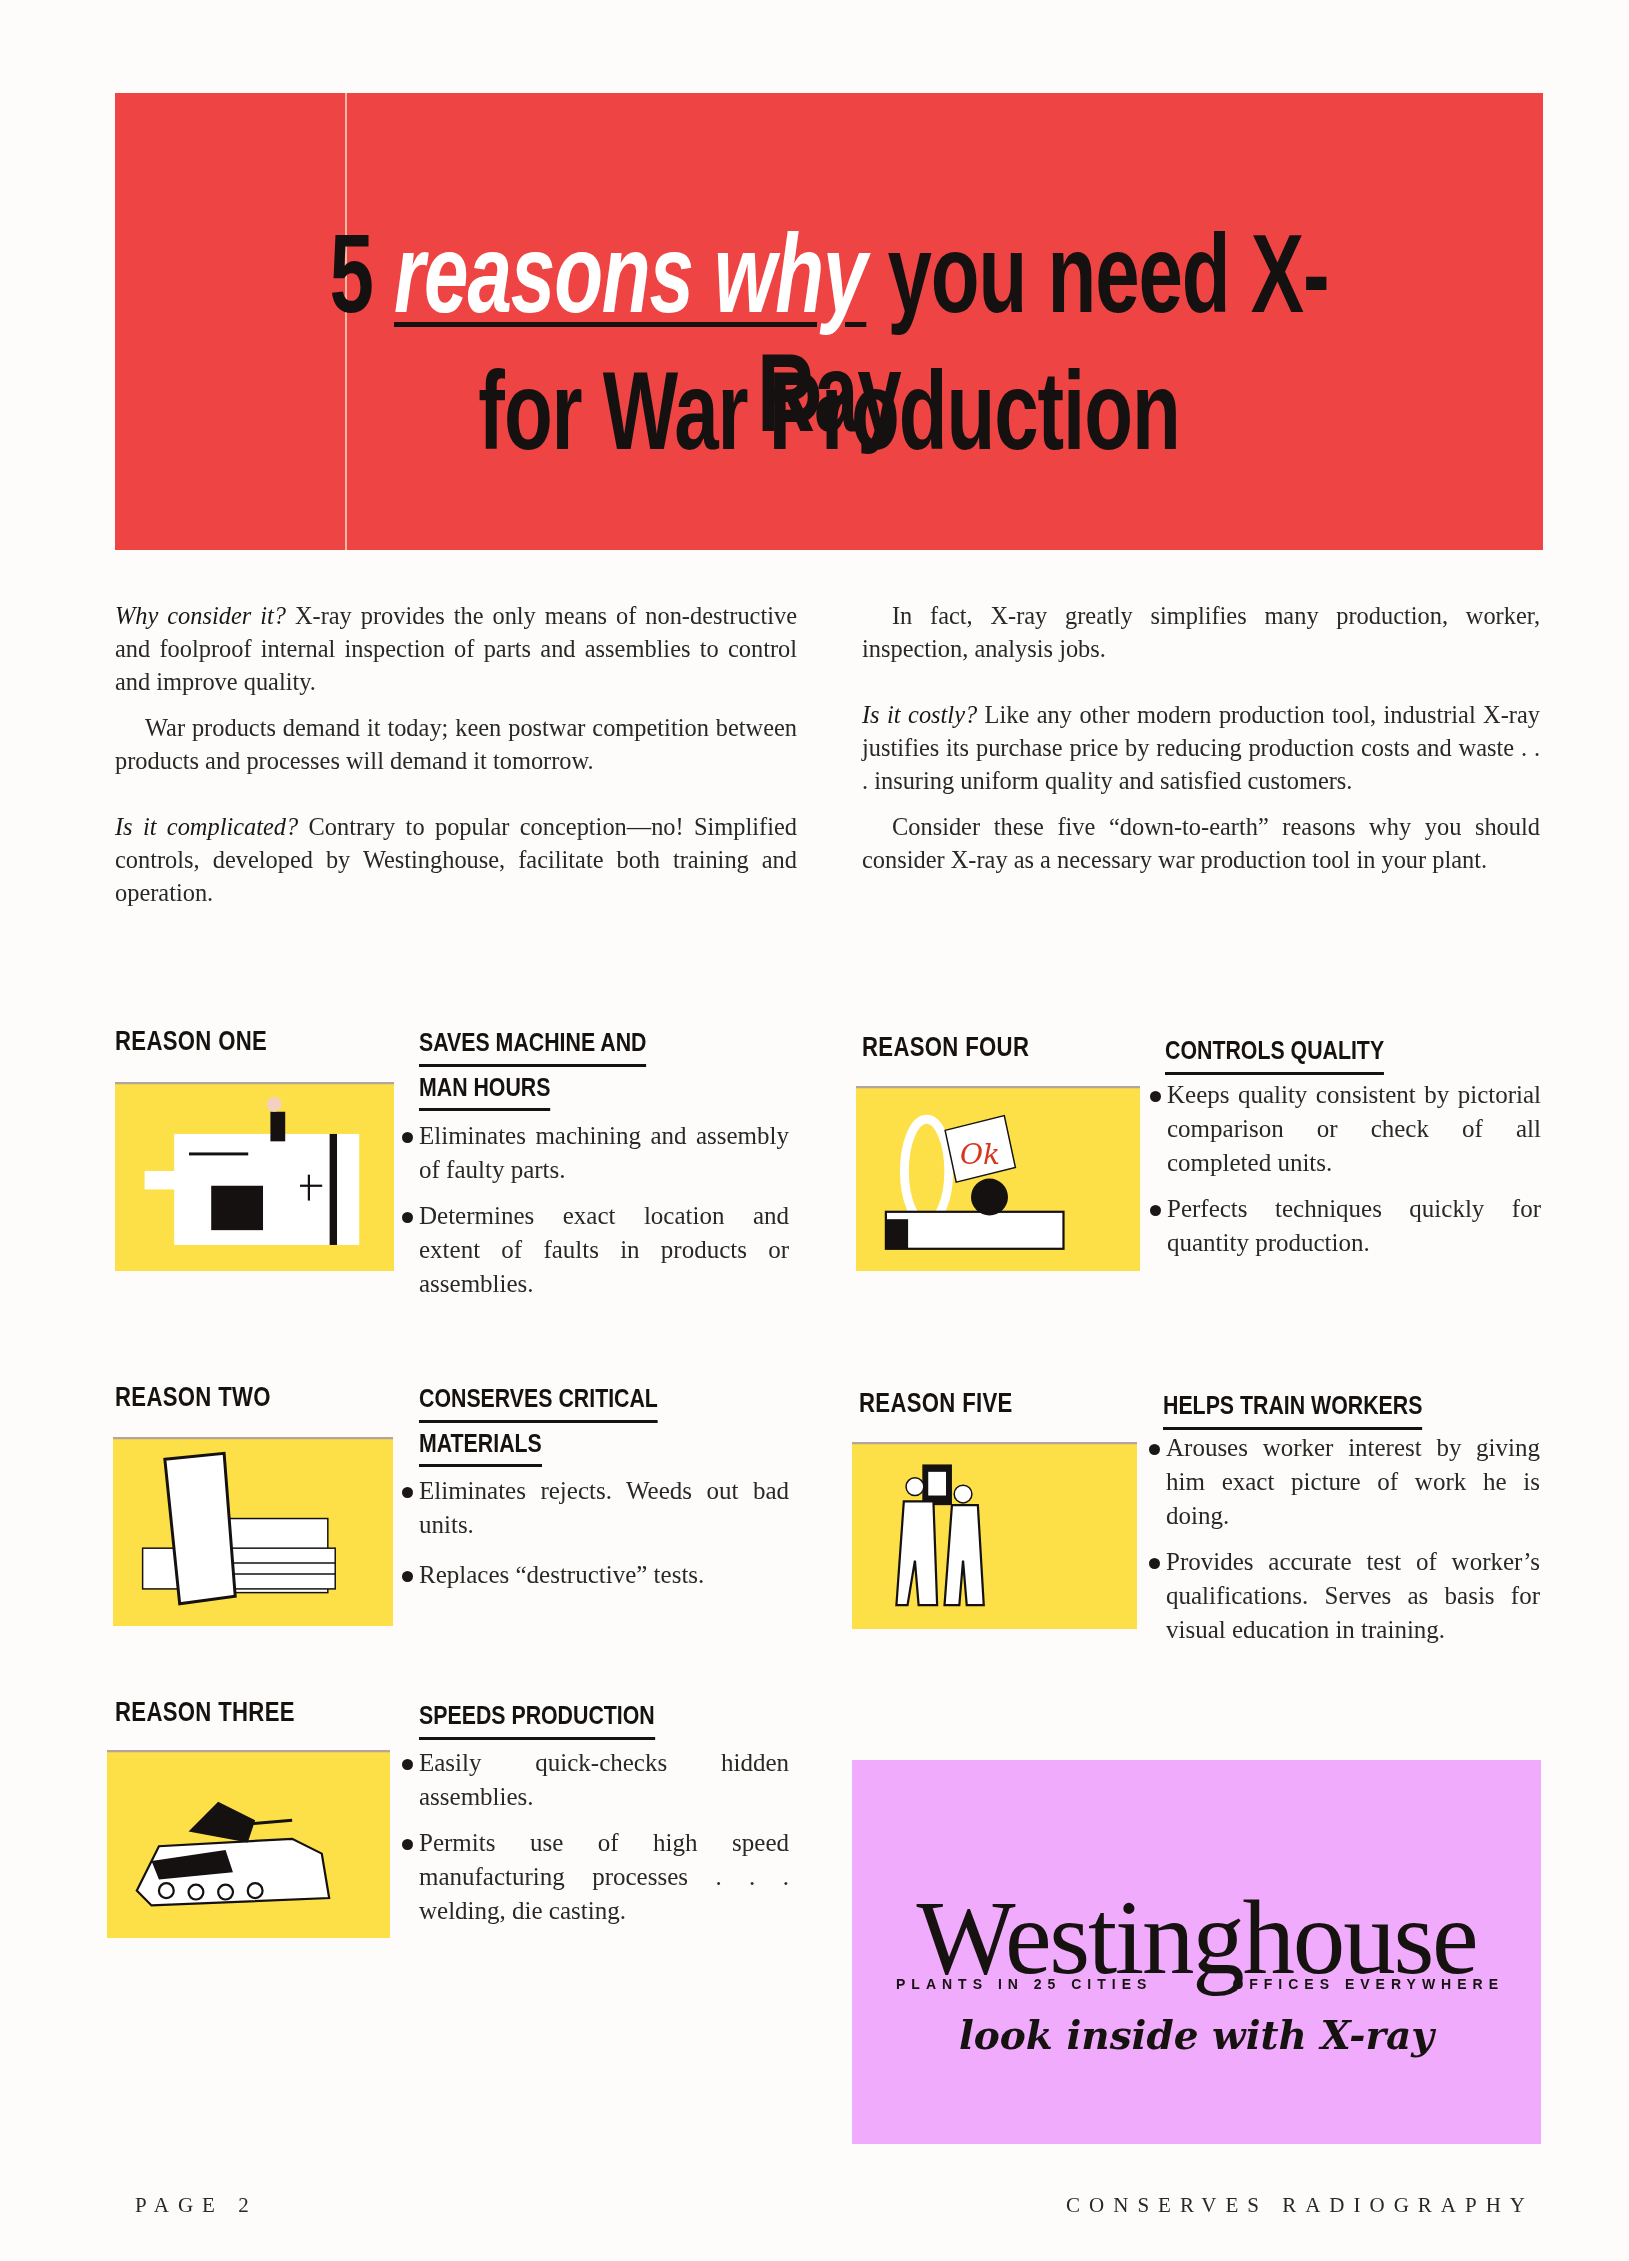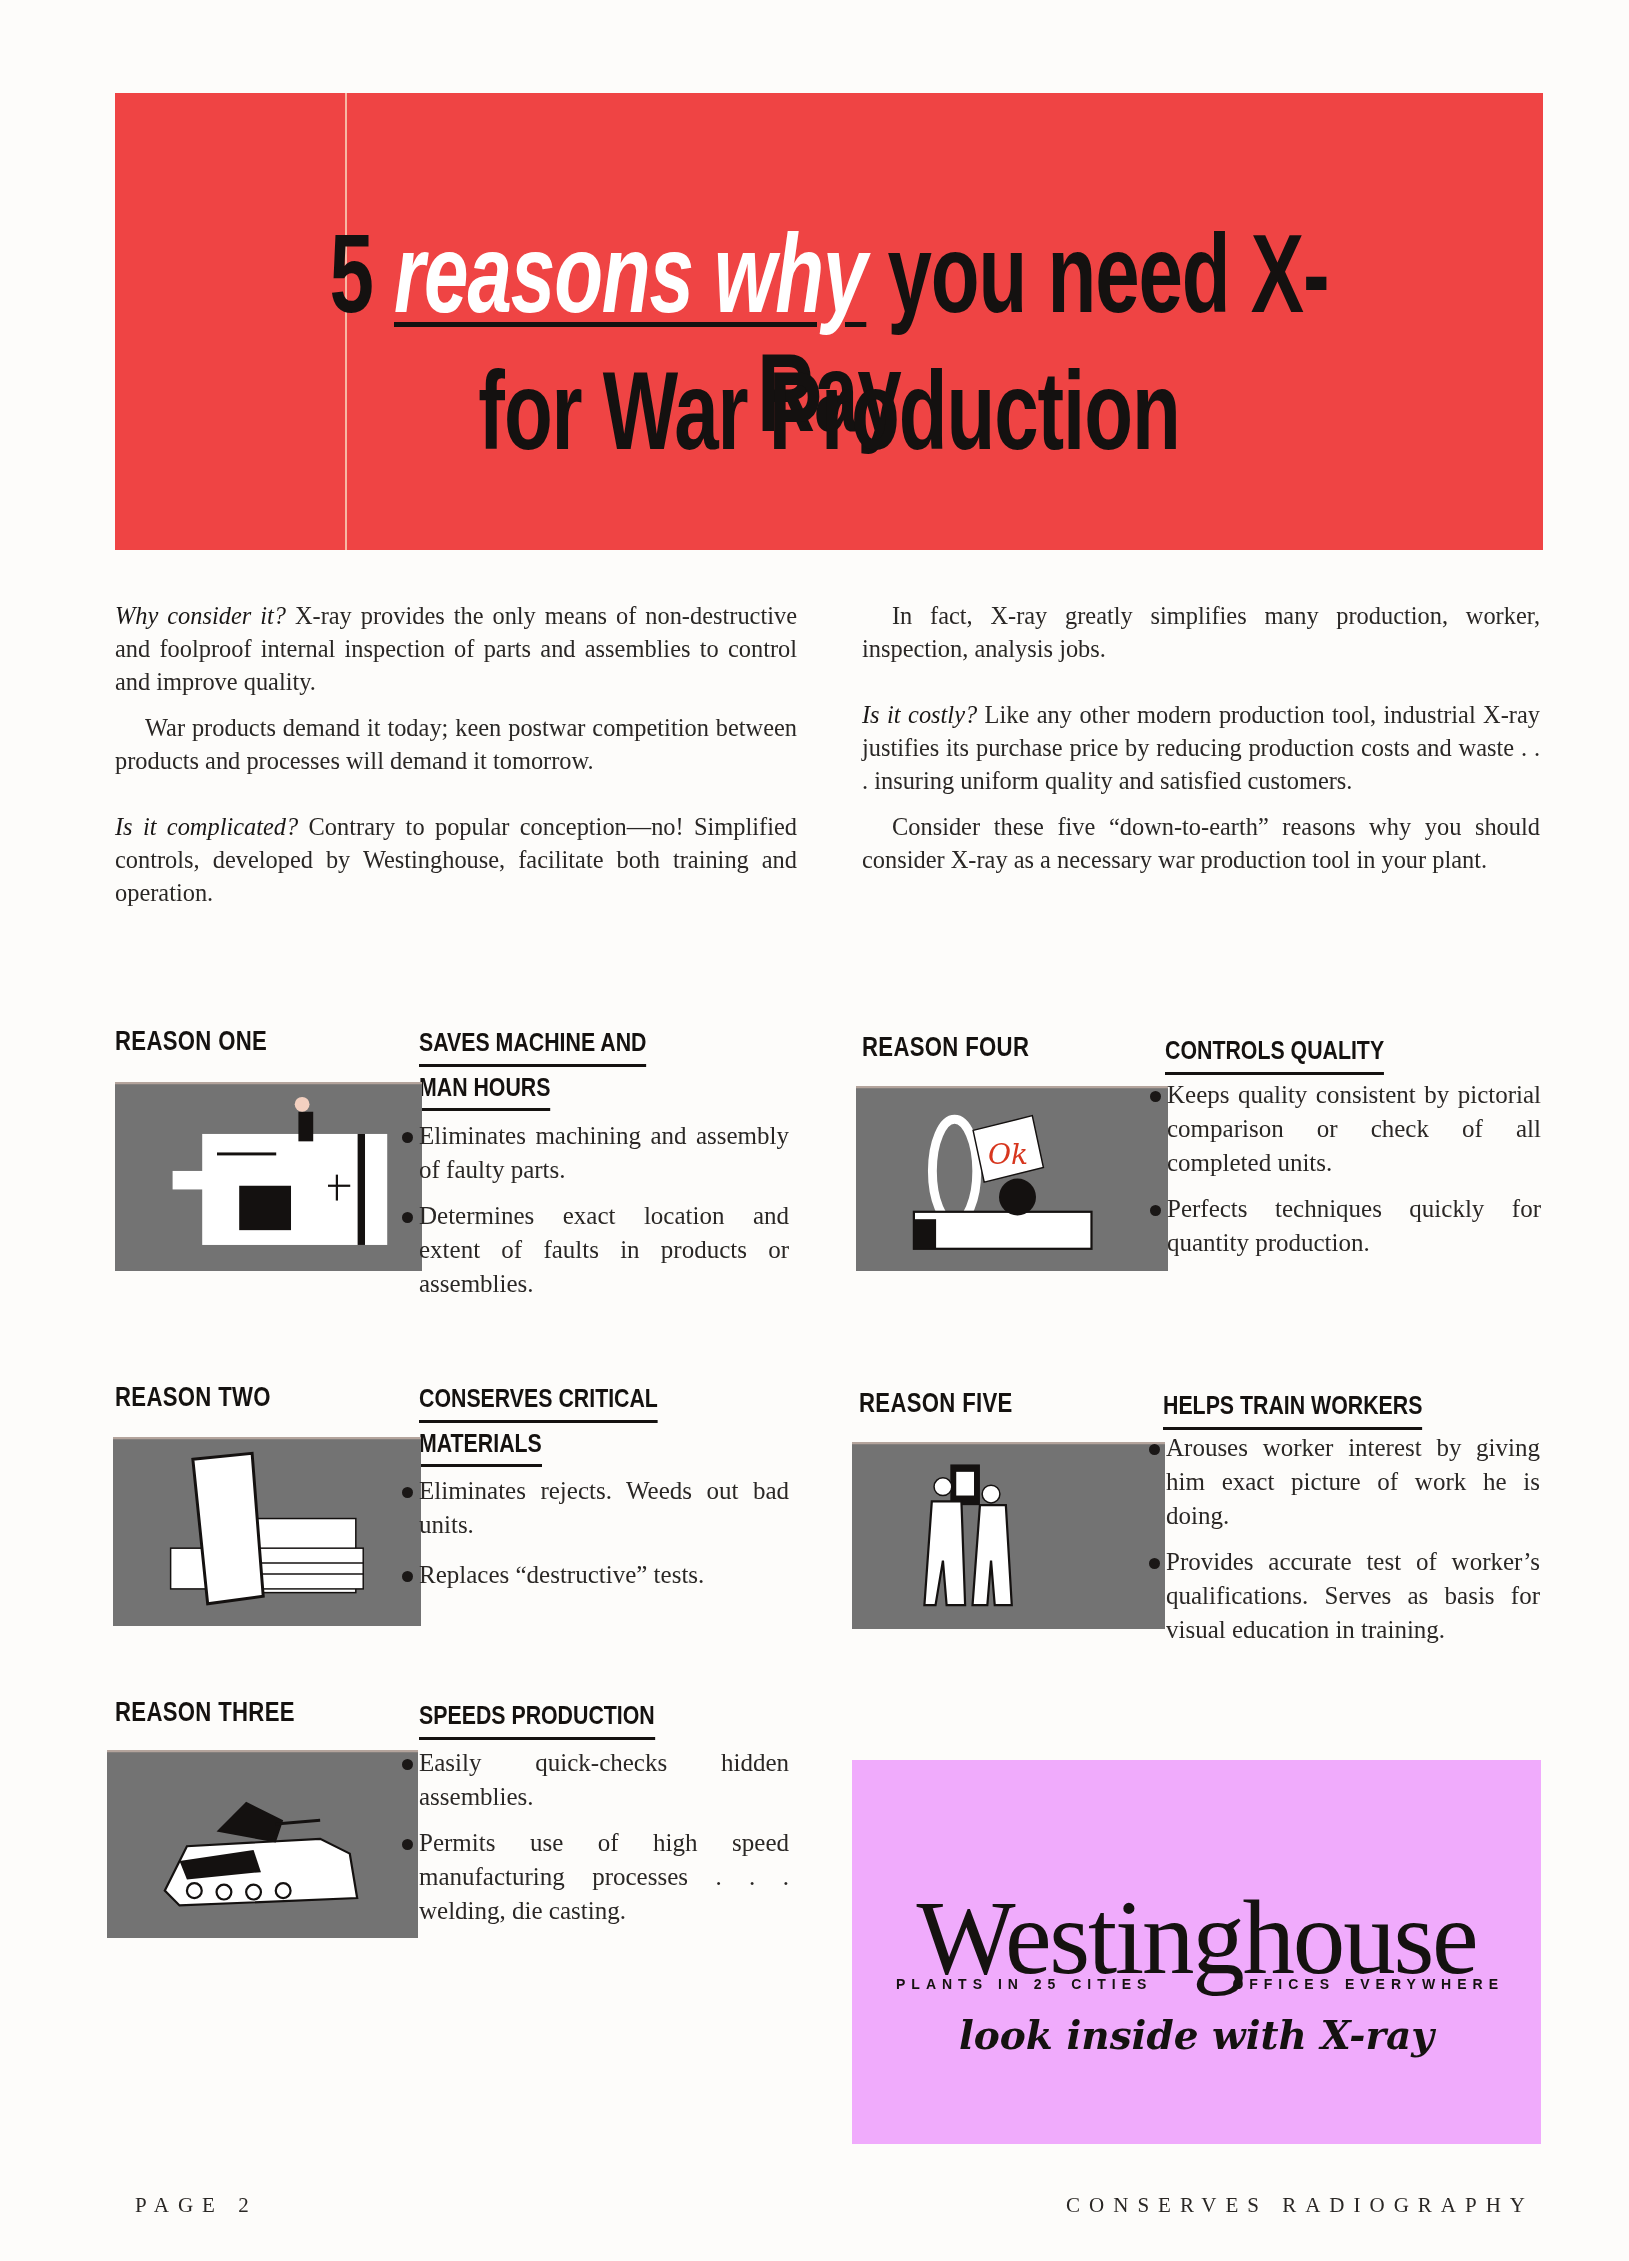--- a/index.html
+++ b/index.html
@@ -23,21 +23,21 @@
   .indent{text-indent:30px;}
   .lead{font-weight:normal;font-style:italic;color:#1a1716;}
   #col-left{left:115px;top:599px;width:682px;}
   #col-right{left:862px;top:599px;width:678px;}
   
   .r-label{font-family:"Liberation Sans","DejaVu Sans",sans-serif;font-weight:bold;font-size:27px;
       letter-spacing:0.4px;color:#151210;transform:scaleX(0.82);transform-origin:left;white-space:nowrap;}
   .r-title{font-family:"Liberation Sans","DejaVu Sans",sans-serif;font-weight:bold;font-size:26px;
       line-height:40px;color:#151210;transform:scaleX(0.82);transform-origin:left;white-space:nowrap;}
   .r-title span{display:inline-block;border-bottom:3px solid #151210;padding-bottom:1.5px;}
-  .panel{background:#737373;box-shadow:inset 0 2.2px 0 #b4a49c;overflow:hidden;padding-left:28px;}
+  .panel{background:#fde047;box-shadow:inset 0 2.2px 0 #b4a49c;overflow:hidden;}
   .panel svg{width:100%;height:100%;display:block;}
   .bullets{font-family:"Liberation Serif","DejaVu Serif",serif;font-size:25px;line-height:34px;
       color:#2a2725;text-align:justify;}
   .bullets .b{margin:0 0 12px 0;padding-left:19px;position:relative;}
   .bullets .b::before{content:"";position:absolute;left:1.5px;top:12.6px;width:11px;height:11px;border-radius:50%;background:#1a1716;}
   
   #wbox{left:852px;top:1760px;width:689px;height:384px;background:#f0abfc;}
   #wmark{position:absolute;left:0;width:100%;top:126px;text-align:center;font-family:"Liberation Serif","DejaVu Serif",serif;
       font-size:105px;color:#151210;letter-spacing:-2.2px;line-height:104px;}
   #wsub{position:absolute;left:44px;width:608px;top:216px;display:flex;justify-content:space-between;

